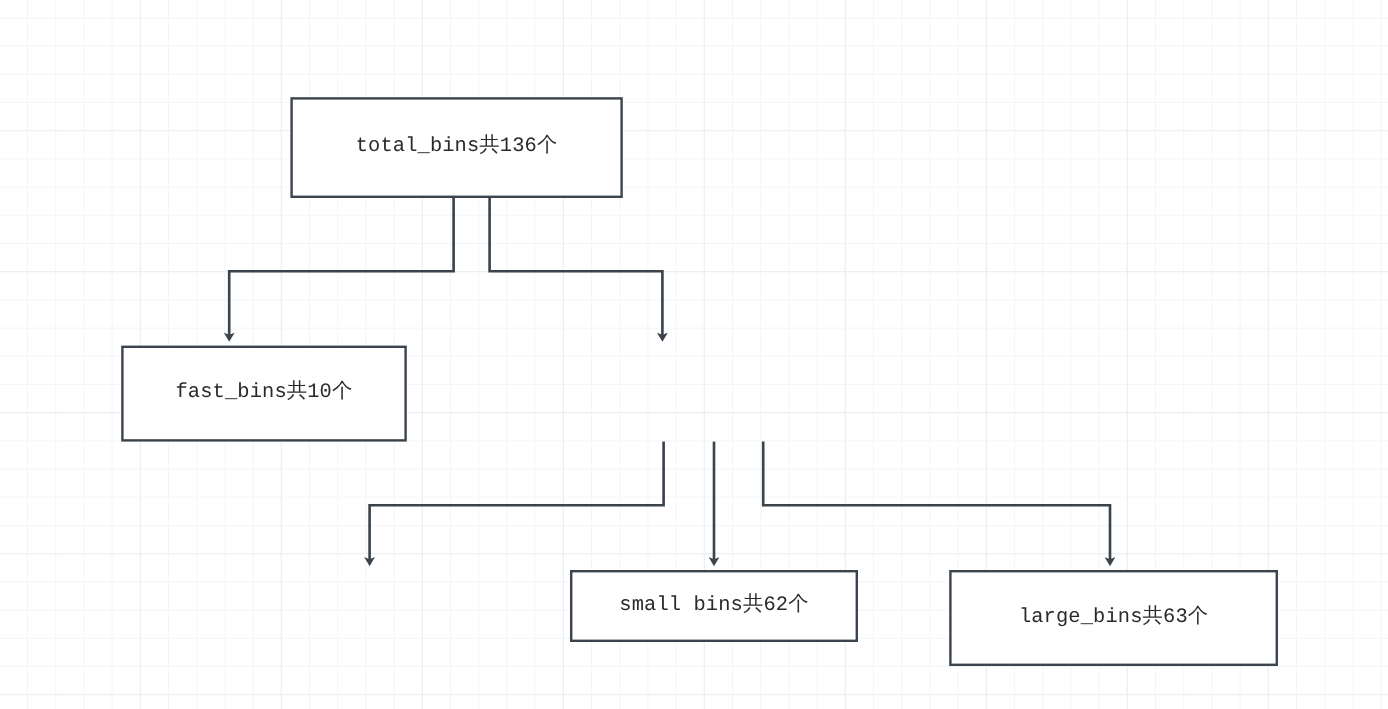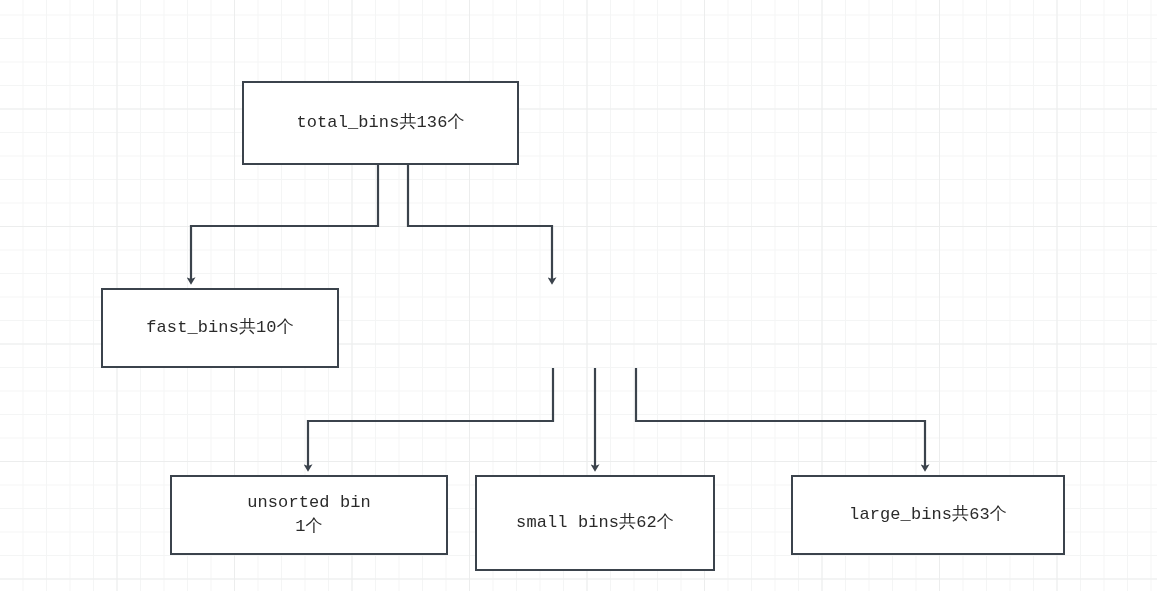--- a/index.html
+++ b/index.html
@@ -70,20 +70,18 @@
         <path d="M 595 368 L 595 468" marker-end="url(#arrowhead)"></path>
         <path d="M 636 368 L 636 421 L 925 421 L 925 468" marker-end="url(#arrowhead)"></path>
       </g>
   </svg>
 
   <div class="node" style="left: 242px; top: 81px; width: 277px; height: 84px;">total_bins共136个</div>
 
   <div class="node" style="left: 101px; top: 288px; width: 238px; height: 80px;">fast_bins共10个</div>
 
 
-  <div class="node" style="left: 170px; top: 475px; width: 278px; height: 80px;">unsorted bin
-1个</div>
 
-  <div class="node" style="left: 475px; top: 475px; width: 240px; height: 96px;">small bins共62个</div>
+  <div class="node" style="left: 475px; top: 475px; width: 240px; height: 60px;">small bins共62个</div>
 
   <div class="node" style="left: 791px; top: 475px; width: 274px; height: 80px;">large_bins共63个</div>
 
 </div>
 
 </body></html>

